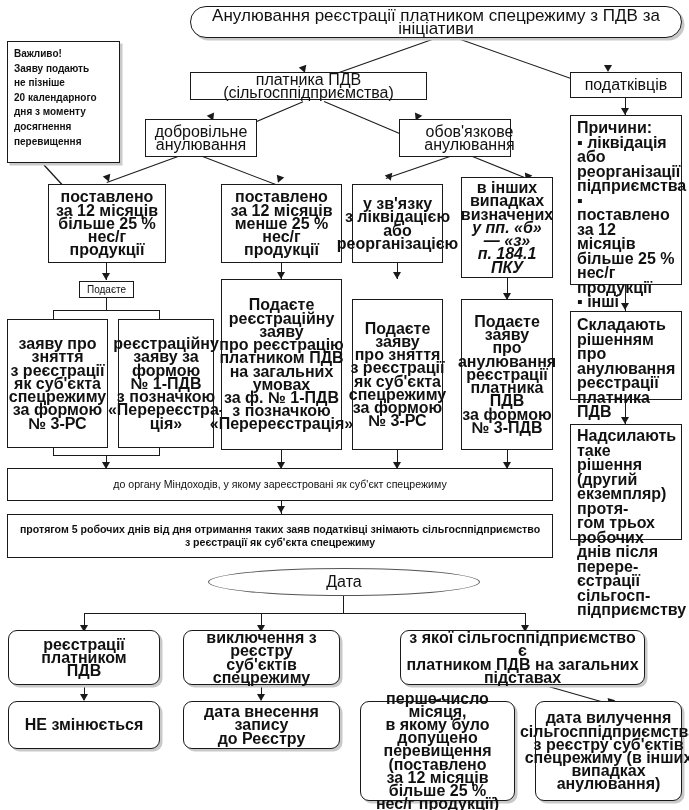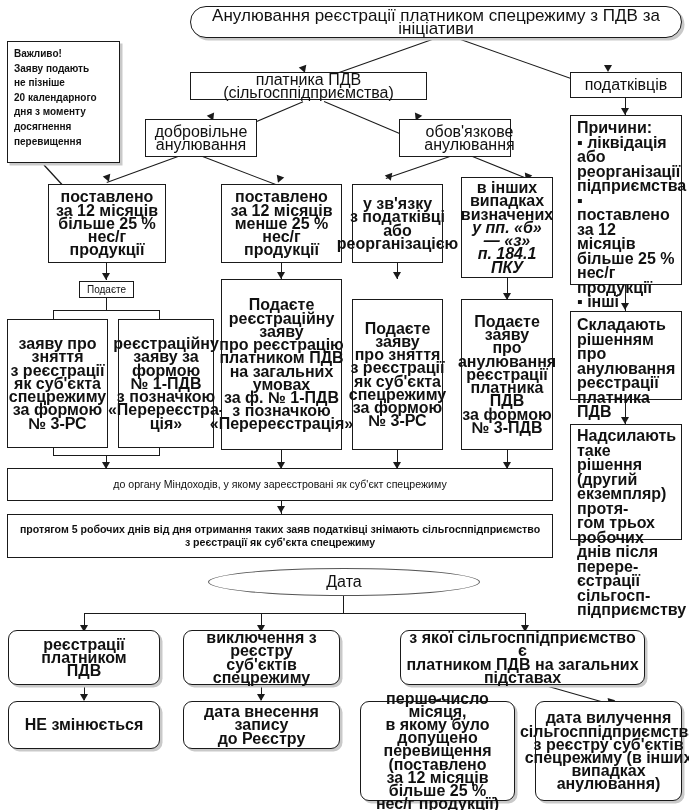--- a/index.html
+++ b/index.html
@@ -213,21 +213,21 @@
 за 12 місяців
 більше 25 %
 нес/г продукції</div>
 
   <div class="node" style="left:221px; top:184px; width:121px; height:79px;">поставлено
 за 12 місяців
 менше 25 %
 нес/г продукції</div>
 
   <div class="node" style="left:352px; top:184px; width:91px; height:79px;">у зв'язку
-з податківці
+з ліквідацією
 або
 реорганізацією</div>
 
   <div class="node" style="left:461px; top:177px; width:92px; height:101px; flex-direction:column; justify-content:center;">
     <span>в інших
 випадках
 визначених</span>
     <span class="it">у пп. «б» — «з»</span>
     <span class="it">п. 184.1 ПКУ</span>
   </div>

